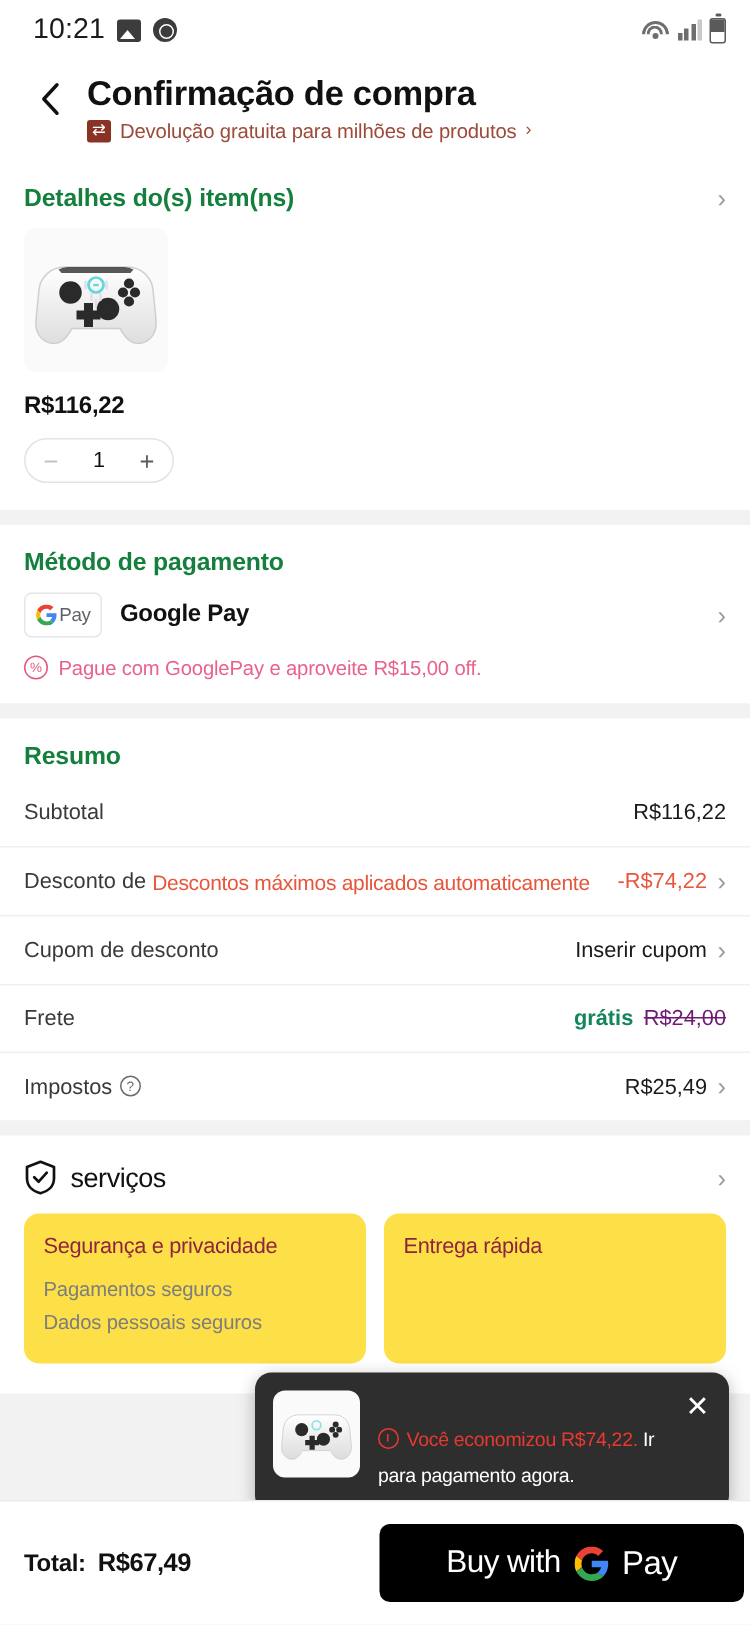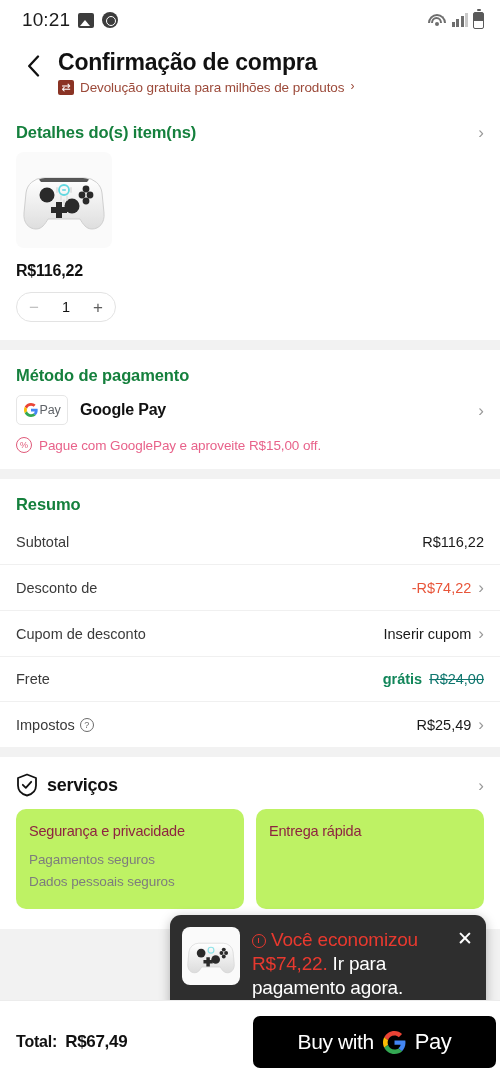--- a/index.html
+++ b/index.html
@@ -183,44 +183,44 @@
     display: flex; align-items: center; justify-content: space-between;
     padding: 14px 16px; border-bottom: 1px solid #f0f0f0; gap: 10px;
   }
   .sum-row:last-child { border-bottom: none; }
   .sum-label { font-size: 14.5px; color: #3a3a3a; }
   .sum-value { font-size: 14.5px; color: #1a1a1a; display: flex; align-items: center; gap: 7px; }
   .sum-left-stack { display: flex; flex-direction: row; gap: 4px; }
   .sum-sub { font-size: 14px; color: #e8553a; letter-spacing: -.2px; }
   .discount-val { color: #e8553a; }
   .free-tag { color: #12865a; font-weight: 700; }
-  .strike { color: #0f766e; text-decoration: line-through; text-align: right; }
+  .strike { color: #701a75; text-decoration: line-through; text-align: right; }
   .help-ico {
     display: inline-block; width: 14px; height: 14px; border-radius: 50%;
     border: 1.2px solid #6b6b6b; position: relative; margin-left: 5px;
     vertical-align: -2px;
   }
   .help-ico::after {
     content: "?"; position: absolute; inset: 0; text-align: center;
     font-size: 9px; line-height: 12px; color: #6b6b6b;
   }
   .link-val { color: #1a1a1a; }
 
   
   .svc-head {
     display: flex; align-items: center; justify-content: space-between;
     padding: 16px 16px 12px 16px; cursor: pointer;
   }
   .svc-head-left { display: flex; align-items: center; gap: 9px; }
-  .svc-title { font-size: 18px; font-weight: 700; color: #111111; letter-spacing: -.3px; }
+  .svc-title { font-size: 18px; font-weight: 400; color: #111111; letter-spacing: -.3px; }
   .svc-cards {
     display: flex; gap: 12px; padding: 0 16px 20px 16px;
   }
   .svc-card {
-    flex: 1; background: #bef264; border-radius: 10px; padding: 14px 13px 16px 13px;
+    flex: 1; background: #fde047; border-radius: 10px; padding: 14px 13px 16px 13px;
     min-height: 100px;
   }
   .svc-card-title {
     font-size: 14.5px; color: #8e2440; margin-bottom: 10px; letter-spacing: -.2px;
   }
   .svc-bullet { font-size: 13.5px; color: #7d7d7d; line-height: 22px; letter-spacing: -.1px; }
 
   
   .bottombar {
     position: absolute; left: 0; right: 0; bottom: 0; height: 83px;
@@ -252,21 +252,21 @@
     width: 0; height: 0;
     border-left: 11px solid transparent; border-right: 11px solid transparent;
     border-top: 12px solid #2e2e2e;
   }
   .toast-thumb {
     width: 58px; height: 58px; border-radius: 8px; background: #fafafa;
     display: flex; align-items: center; justify-content: center; flex: 0 0 auto;
   }
   .toast-body { flex: 1; padding-top: 1px; padding-right: 22px; }
   .toast-text {
-    font-size: 19px; line-height: 24px; color: #ffffff; letter-spacing: -.2px;
+    font-size: 13px; line-height: 24px; color: #ffffff; letter-spacing: -.2px; margin-top: 20px;
   }
   .toast-red { color: #e8392f; }
   .toast-clock {
     display: inline-block; width: 14px; height: 14px; border-radius: 50%;
     border: 1.4px solid #e8392f; position: relative; margin-right: 5px;
     vertical-align: -2px;
   }
   .toast-clock::after {
     content: ""; position: absolute; left: 5px; top: 2.5px;
     width: 1.3px; height: 5px; background: #e8392f;
@@ -393,20 +393,21 @@
     </div>
 
     <div class="sum-row">
       <span class="sum-label">Subtotal</span>
       <span class="sum-value">R$116,22</span>
     </div>
 
     <div class="sum-row">
       <span class="sum-left-stack">
         <span class="sum-label">Desconto de</span>
+        <span class="sum-sub">Descontos máximos aplicados automaticamente</span>
       </span>
       <span class="sum-value">
         <span class="discount-val">-R$74,22</span>
         <span class="chev-right">›</span>
       </span>
     </div>
 
     <div class="sum-row">
       <span class="sum-label">Cupom de desconto</span>
       <span class="sum-value">

